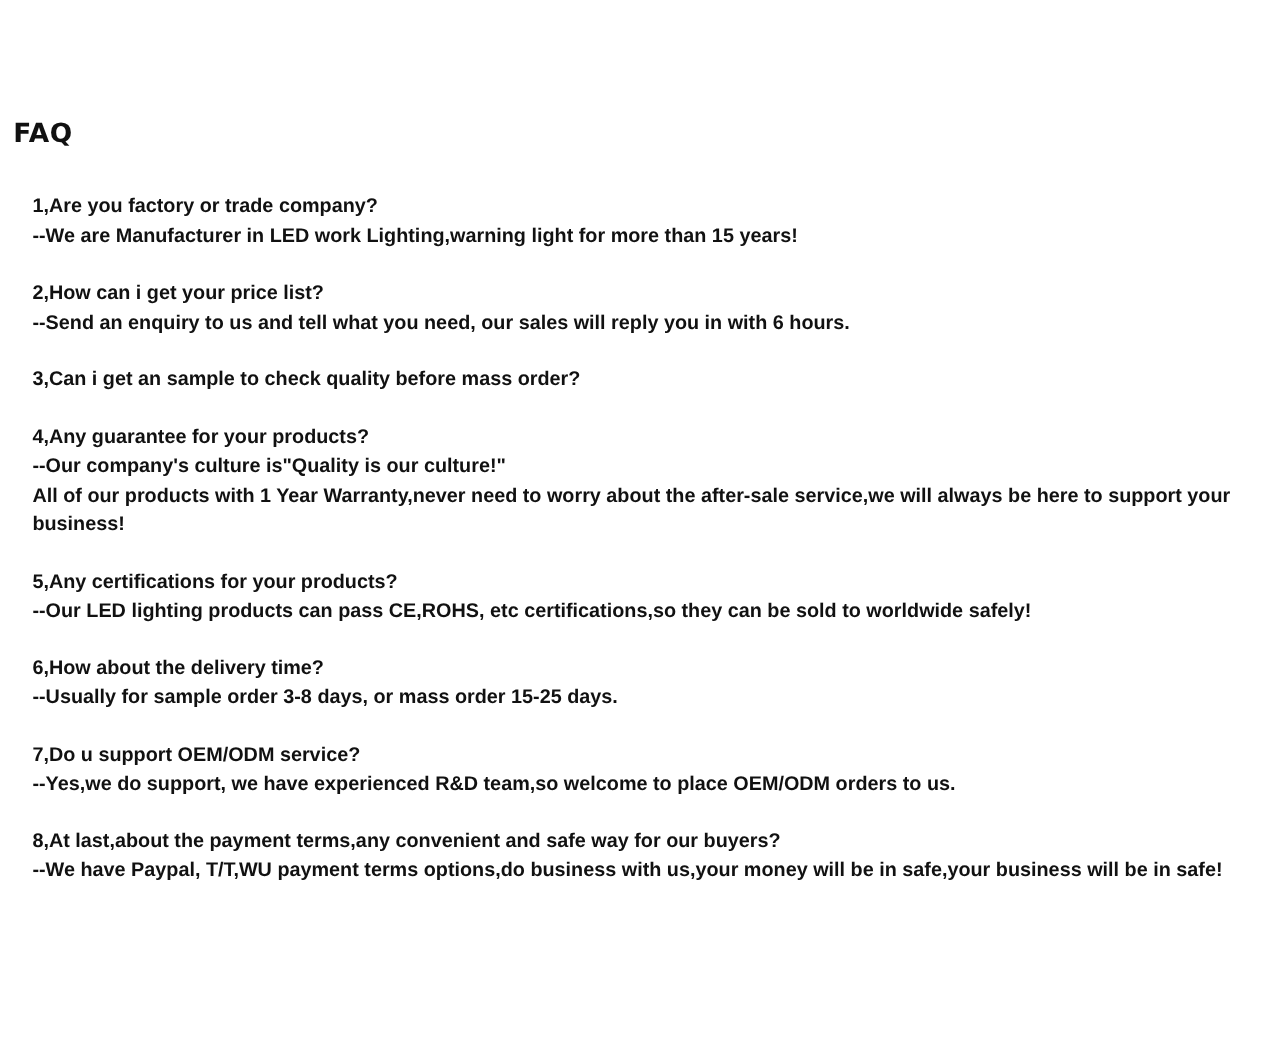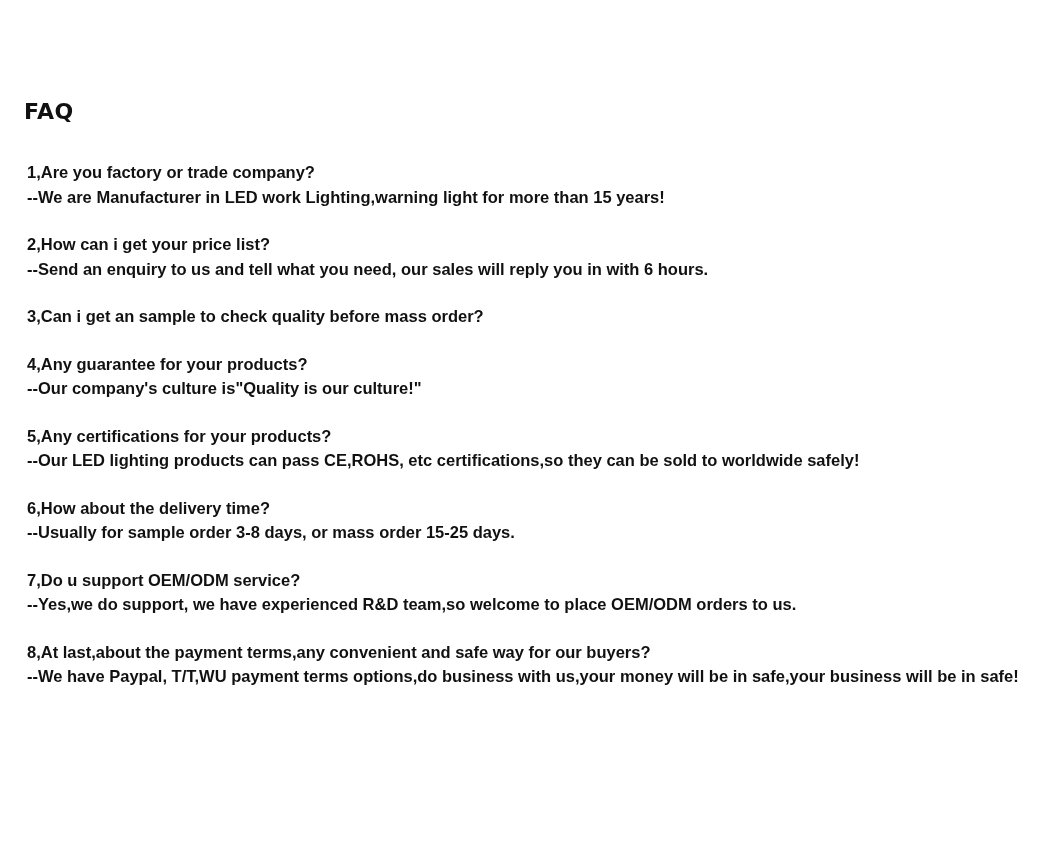--- a/index.html
+++ b/index.html
@@ -1,18 +1,18 @@
 <!DOCTYPE html>
 <html><head>
 <meta charset="utf-8">
 <style>
   html, body { margin: 0; padding: 0; background: #ffffff; }
   body { width: 1059px; height: 867px; position: relative; overflow: hidden;
          font-family: "Liberation Sans", sans-serif; color: #111111; }
-  .title { position: absolute; left: 24px; top: 99px; font-size: 22px; font-weight: bold;
+  .title { position: absolute; left: 11px; top: 99px; font-size: 22px; font-weight: bold;
            font-family: "DejaVu Sans", sans-serif; letter-spacing: 0.5px; }
   .faq-list { position: absolute; left: 27px; top: 160px; width: 1040px; }
   .faq-item { margin-bottom: 23px; }
   .line { font-size: 16.5px; font-weight: bold; line-height: 24.5px; white-space: nowrap; }
   .line.wrap { white-space: normal; width: 1032px; }
 </style>
 </head>
 <body>
 
 <div class="title">FAQ</div>
@@ -25,20 +25,21 @@
   <div class="faq-item">
     <div class="line">2,How can i get your price list?</div>
     <div class="line">--Send an enquiry to us and tell what you need, our sales will reply you in with 6 hours.</div>
   </div>
   <div class="faq-item">
     <div class="line">3,Can i get an sample to check quality before mass order?</div>
   </div>
   <div class="faq-item">
     <div class="line">4,Any guarantee for your products?</div>
     <div class="line">--Our company's culture is"Quality is our culture!"</div>
+    <div class="line wrap">All of our products with 1 Year Warranty,never need to worry about the after-sale service,we will always be here to support your business!</div>
   </div>
   <div class="faq-item">
     <div class="line">5,Any certifications for your products?</div>
     <div class="line">--Our LED lighting products can pass CE,ROHS, etc certifications,so they can be sold to worldwide safely!</div>
   </div>
   <div class="faq-item">
     <div class="line">6,How about the delivery time?</div>
     <div class="line">--Usually for sample order 3-8 days, or mass order 15-25 days.</div>
   </div>
   <div class="faq-item">

